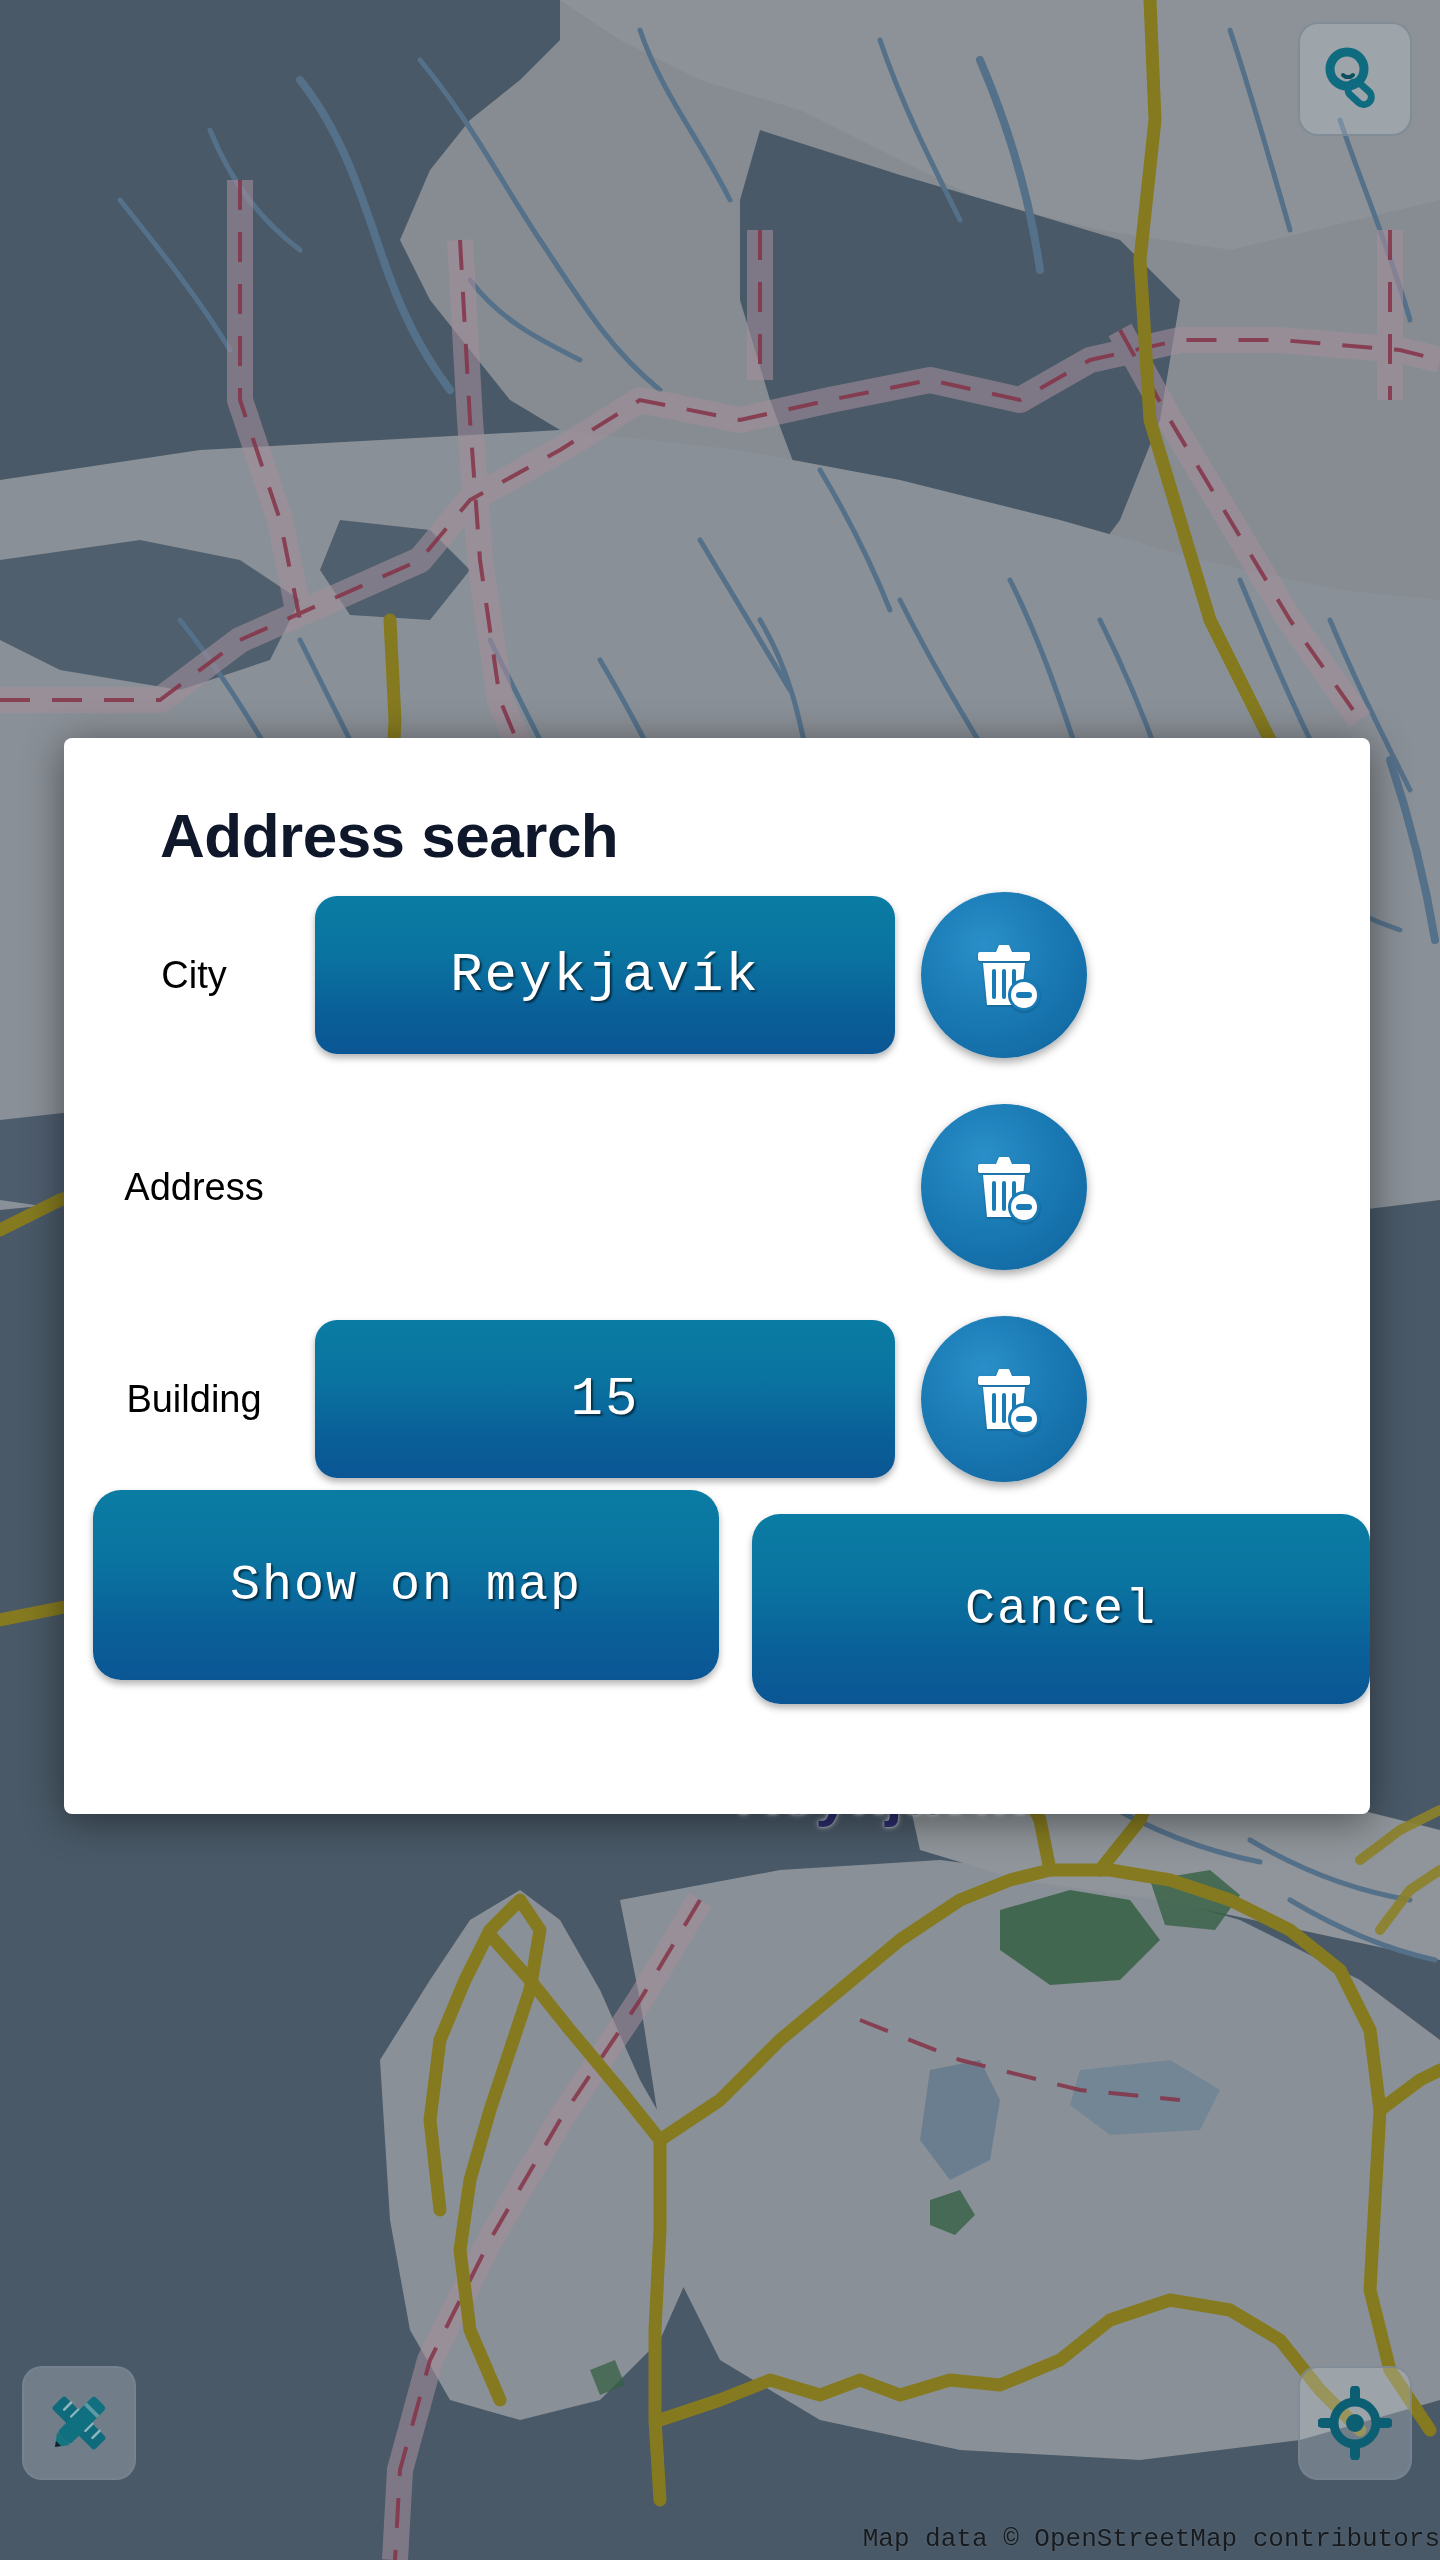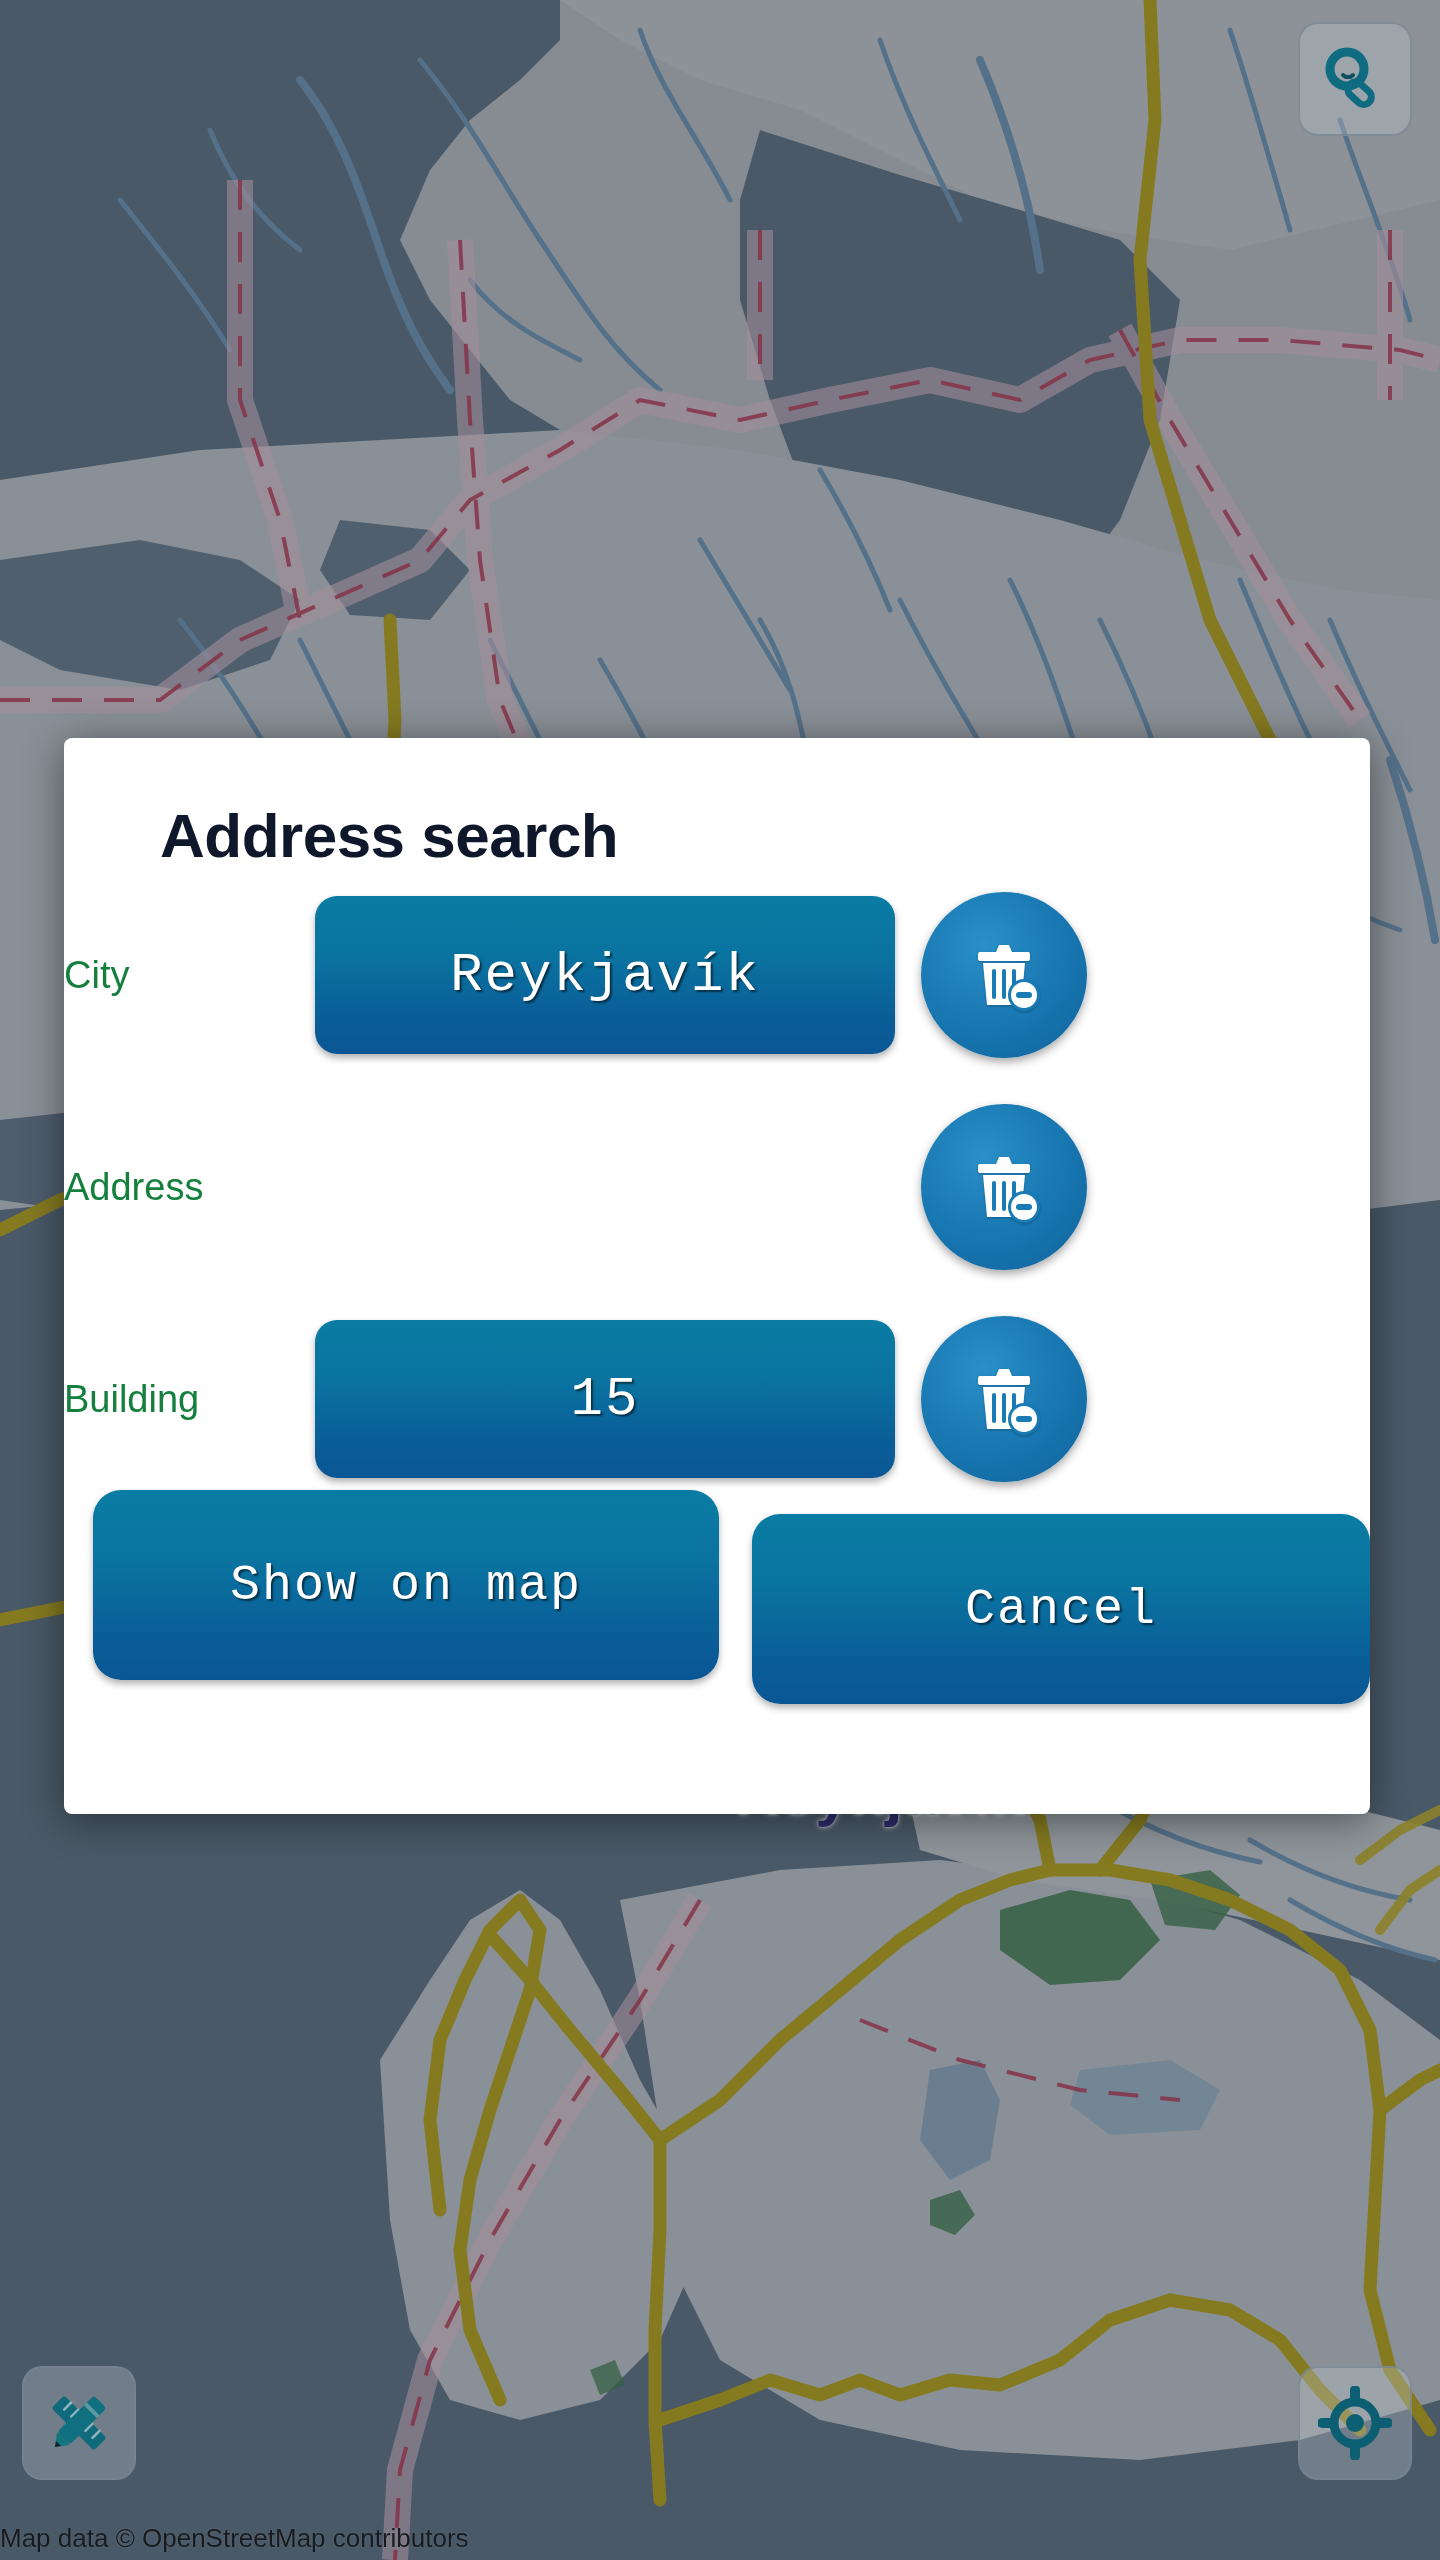--- a/index.html
+++ b/index.html
@@ -22,22 +22,22 @@
     font-weight:bold;
     color:#2b2c6b;
     text-shadow:0 0 6px rgba(255,255,255,0.55), 0 0 3px rgba(255,255,255,0.7);
     white-space:nowrap;
   }
   #label-reykjavik { left:735px; top:1757px; font-size:62px; letter-spacing:0.5px; }
 
   
   #attribution {
     position:absolute; left:0; right:0; bottom:6px;
-    text-align:left; font-size:26px; color:#171a1e;
-    font-family:Liberation Sans, sans-serif;
+    text-align:right; font-size:26px; color:#171a1e;
+    font-family:Liberation Mono, monospace;
     text-shadow:0 0 2px rgba(255,255,255,0.15);
   }
 
   
   .map-btn {
     position:absolute;
     width:114px; height:114px;
     border-radius:20px;
     background:rgba(190,198,205,0.34);
     border:2px solid rgba(120,132,145,0.75);
@@ -67,23 +67,25 @@
 
   
   .row { position:absolute; left:0; width:1306px; height:158px; }
   #row-city     { top:158px; }
   #row-street   { top:370px; }
   #row-building { top:582px; }
 
   .row-label {
     position:absolute; left:0; width:250px;
     top:50%; transform:translateY(-50%);
-    font-size:38px; color:#15803d;
+    text-align:center;
+    font-size:38px; color:#000000;
     font-family:"Liberation Sans", sans-serif;
     white-space:nowrap;
+    padding-left:10px;
   }
 
   .field-btn {
     position:absolute;
     left:251px; top:0;
     width:580px; height:158px;
     border-radius:22px;
     border:none;
     background:linear-gradient(180deg, #0a7ca3 0%, #0a73a0 38%, #0a6099 72%, #0a5694 100%);
     box-shadow:0 4px 7px rgba(0,0,0,0.30);

